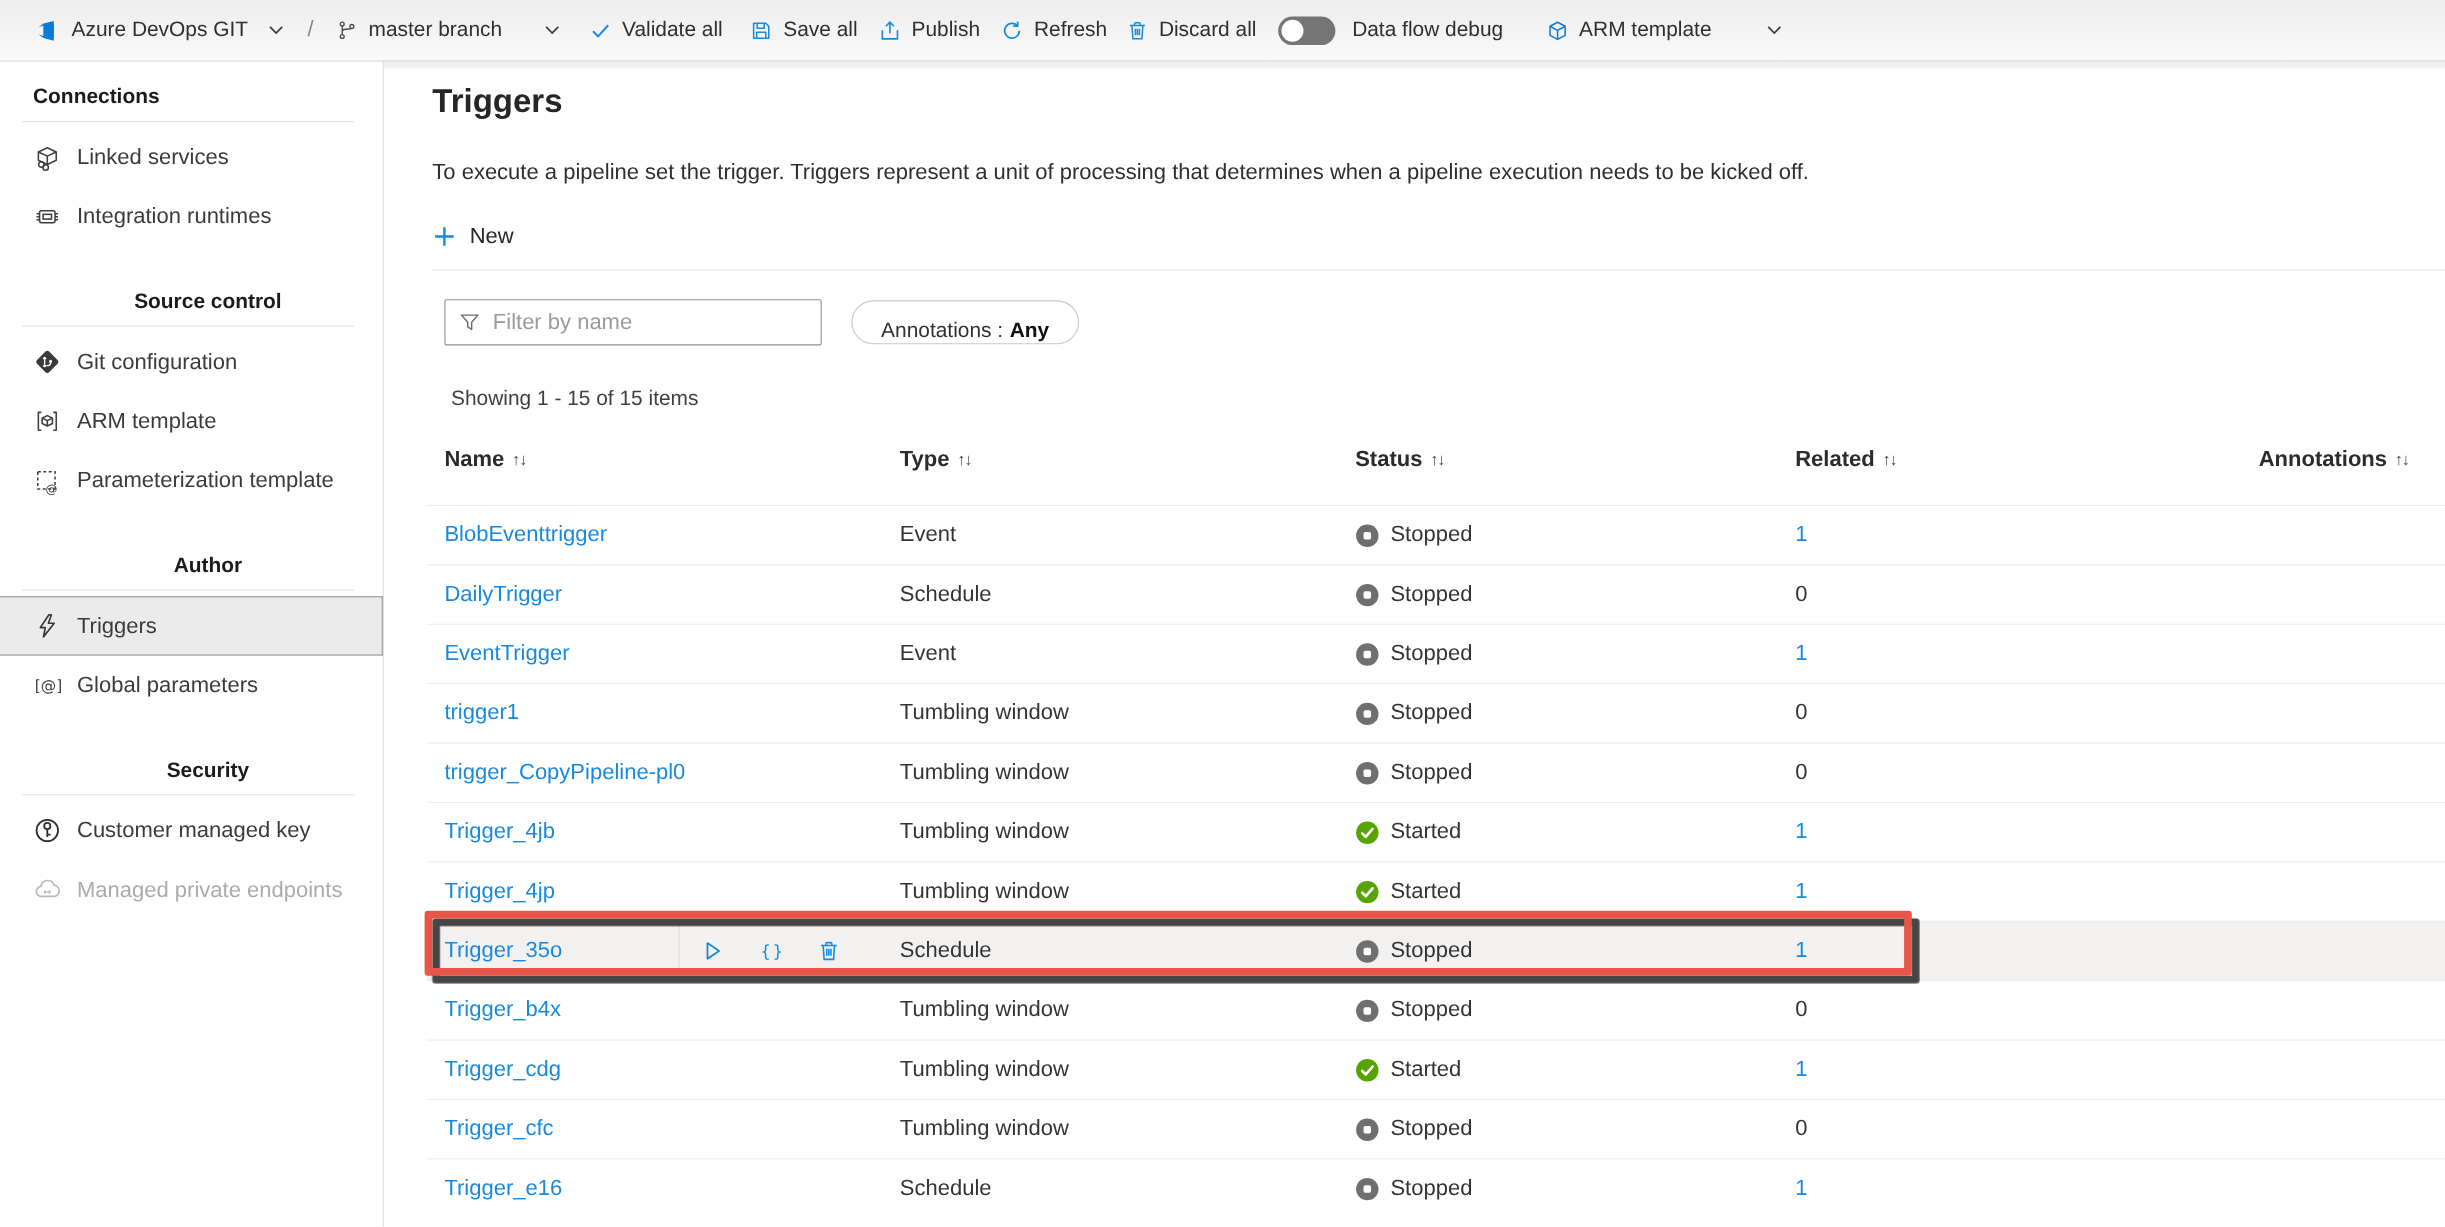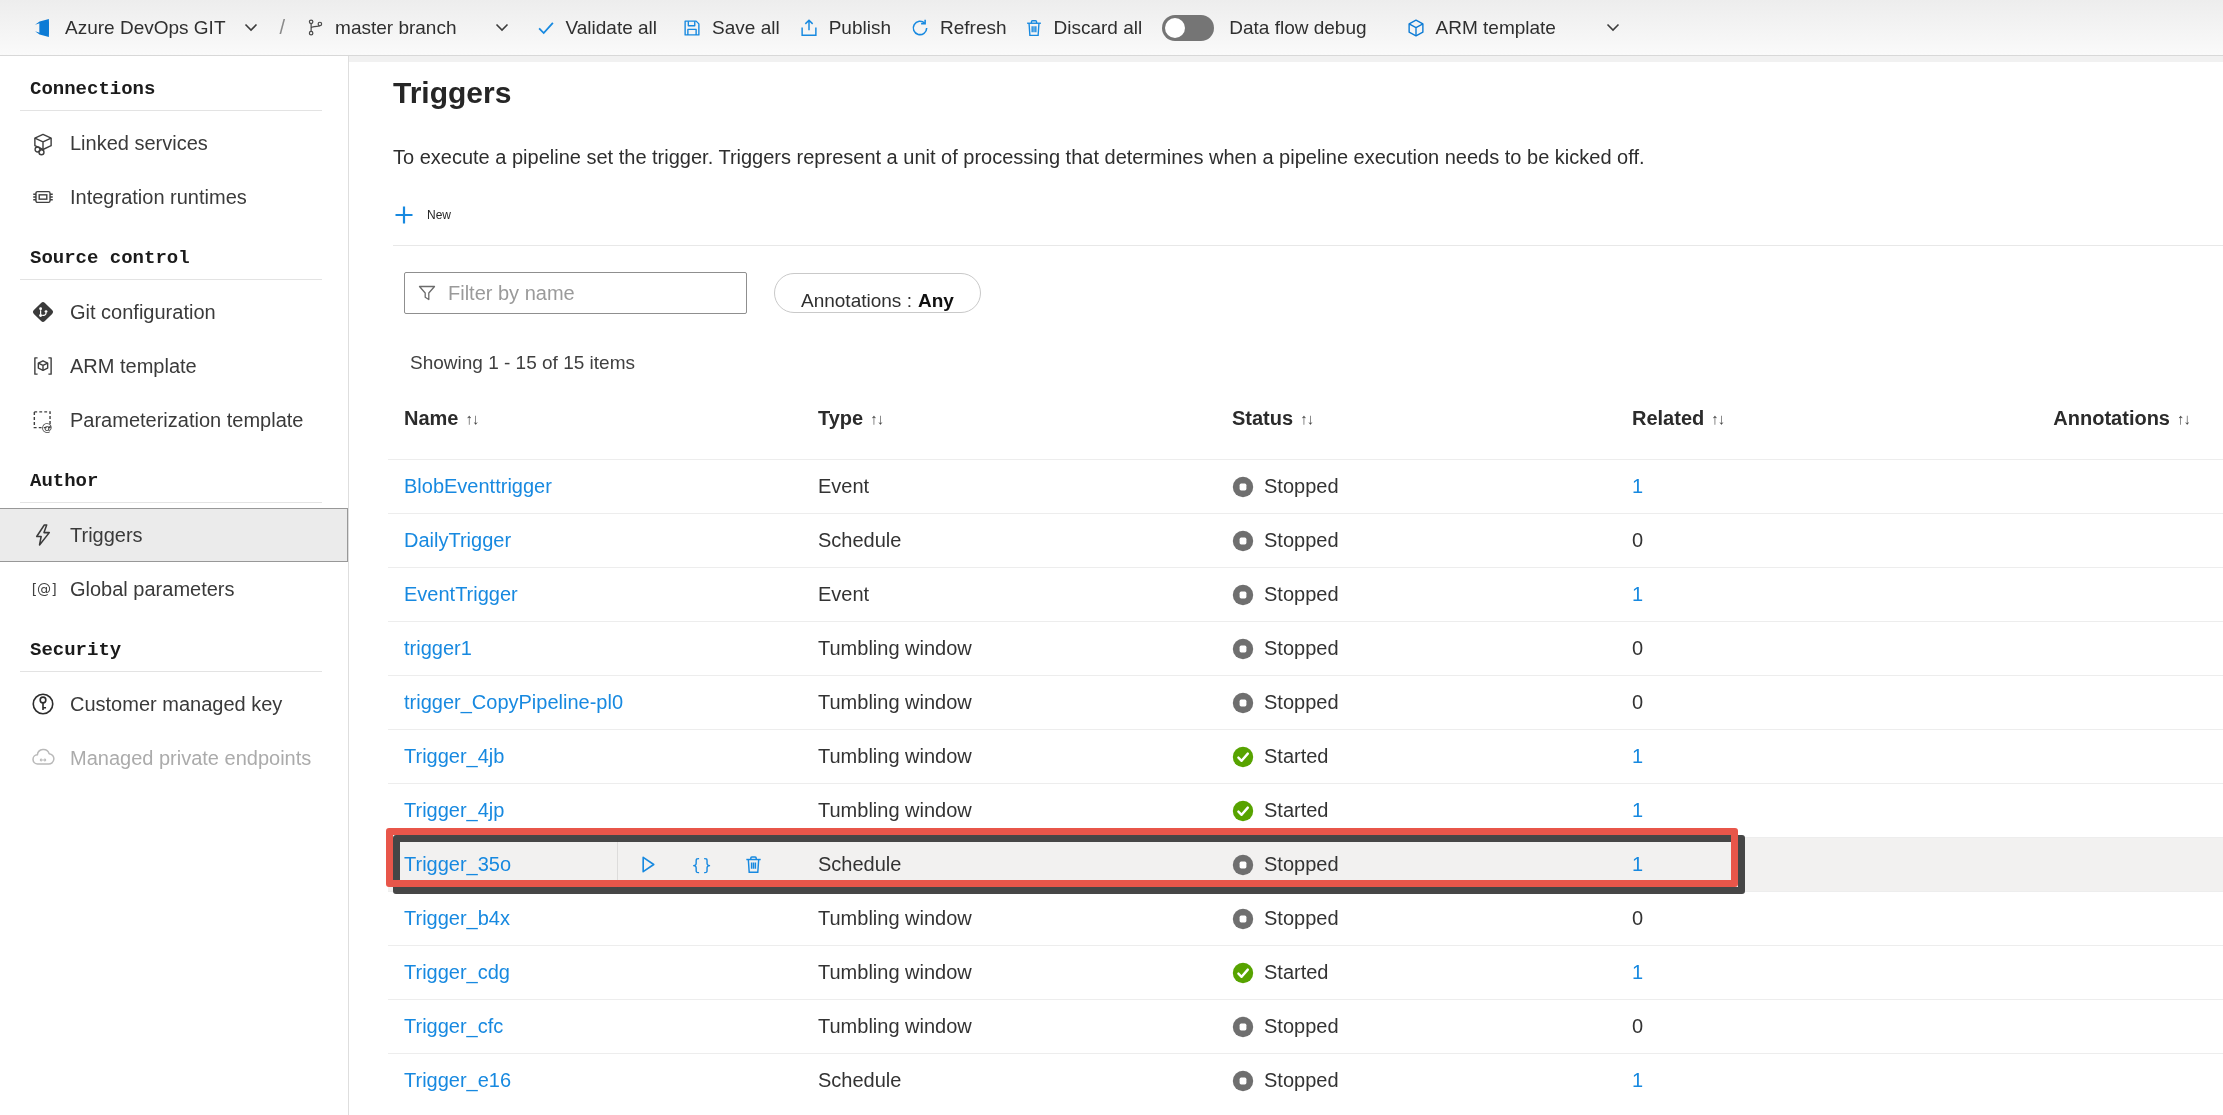--- a/index.html
+++ b/index.html
@@ -22,35 +22,35 @@
   .icon{display:inline-flex;align-items:center;justify-content:center;line-height:0;}
   .toggle{width:52px;height:26px;border-radius:13px;background:#757575;position:relative;flex:none;}
   .toggle .knob{position:absolute;left:3px;top:3px;width:20px;height:20px;border-radius:50%;background:#fff;}
   
   .sidebar{
     position:absolute;top:38px;left:0;width:349px;bottom:0;box-sizing:border-box;
     background:#fff;border-right:1px solid #dedede;z-index:5;
   }
   .sb-section{padding-top:0;}
   .sb-section.first{padding-top:38px;}
-  .sb-section + .sb-section{margin-top:21px;}
-  .sb-title{margin-left:30px;height:26px;line-height:26px;font-size:19px;font-weight:700;color:#1b1b1b;font-family:Liberation Mono, monospace;}
+  .sb-section + .sb-section{margin-top:38px;text-align:center;}
+  .sb-title{margin-left:30px;height:26px;line-height:26px;font-size:19px;font-weight:700;color:#1b1b1b;}
   .sb-divider{border-top:1px solid #e3e3e3;margin:8px 26px 5px 20px;height:0;}
   .sb-item{height:54px;display:flex;align-items:center;padding-left:30px;gap:14px;
     font-size:20px;color:#3a3a3a;cursor:pointer;box-sizing:border-box;}
   .sb-item.selected{background:#ebebeb;border:1px solid #989898;border-left:none;}
   .sb-item.disabled{color:#ababab;cursor:default;}
   .sb-icon{width:26px;height:26px;display:inline-flex;align-items:center;justify-content:center;flex:none;line-height:0;}
   
   .main{position:absolute;top:38px;left:349px;right:0;bottom:0;background:#fff;overflow:hidden;}
   .main-strip{height:24px;background:#f1f1f1;}
   .page-title{margin:14px 0 0 44px;font-size:30px;line-height:34px;font-weight:600;color:#262626;}
   .page-desc{margin:34px 0 0 44px;font-size:20px;line-height:26px;color:#2e2e2e;}
   .new-row{margin:32px 0 0 44px;height:26px;display:flex;align-items:center;gap:12px;cursor:pointer;width:120px;}
-  .new-label{font-size:12px;color:#262626;}
+  .new-label{font-size:20px;color:#262626;}
   .divider-h{margin:17px 0 0 44px;border-top:1px solid #e8e8e8;height:0;}
   .filter-row{margin:26px 0 0 55px;display:flex;align-items:center;gap:27px;}
   .filter-box{width:343px;height:42px;box-sizing:border-box;border:1px solid #8f8f8f;border-radius:2px;
     display:flex;align-items:center;padding:0 12px;gap:9px;background:#fff;}
   .filter-box input{border:none;outline:none;font-size:20px;color:#333;width:100%;font-family:inherit;background:transparent;}
   .filter-box input::placeholder{color:#9a9a9a;}
   .pill{height:40px;box-sizing:border-box;border:1px solid #c9c9c9;border-radius:21px;background:#fff;
     display:flex;align-items:flex-end;padding:0 26px;font-size:19px;color:#2f2f2f;gap:6px;cursor:pointer;}
   .pill b{color:#101010;}
   .showing{margin:38px 0 0 61px;height:22px;font-size:19px;color:#404040;}

